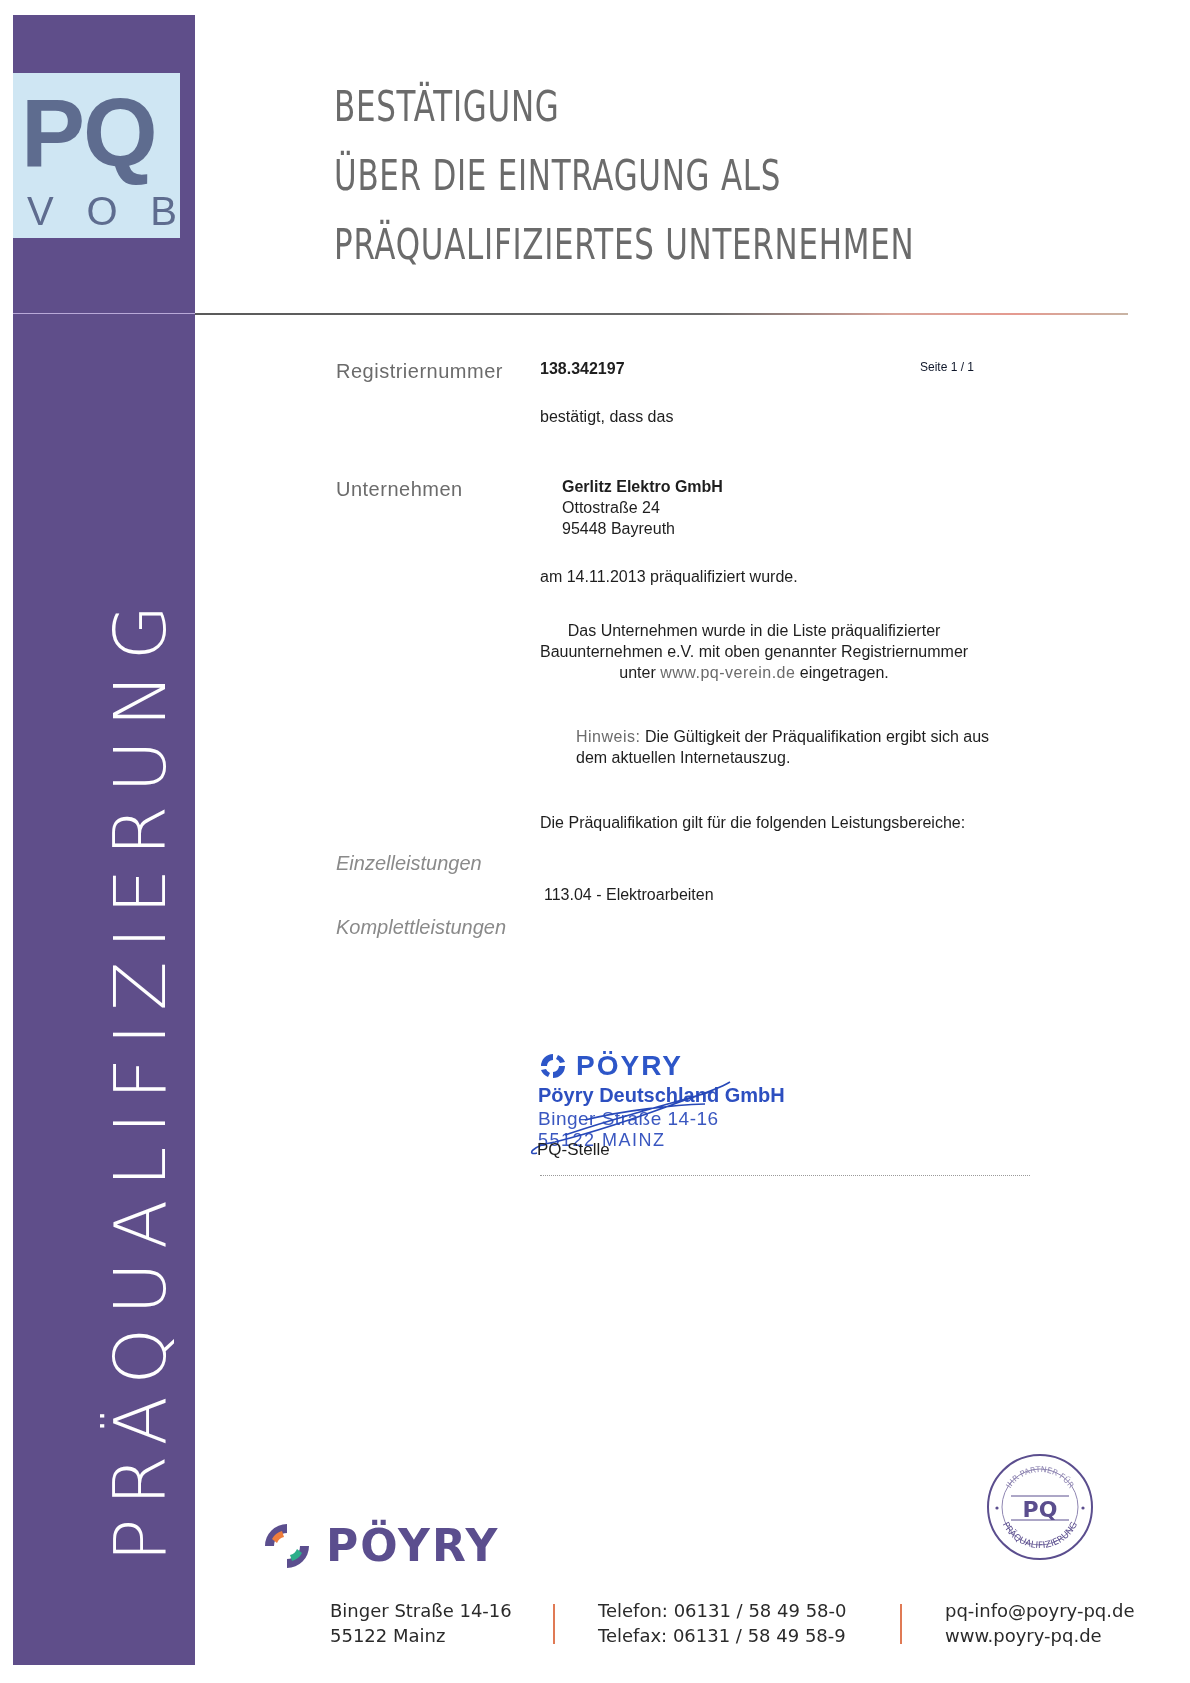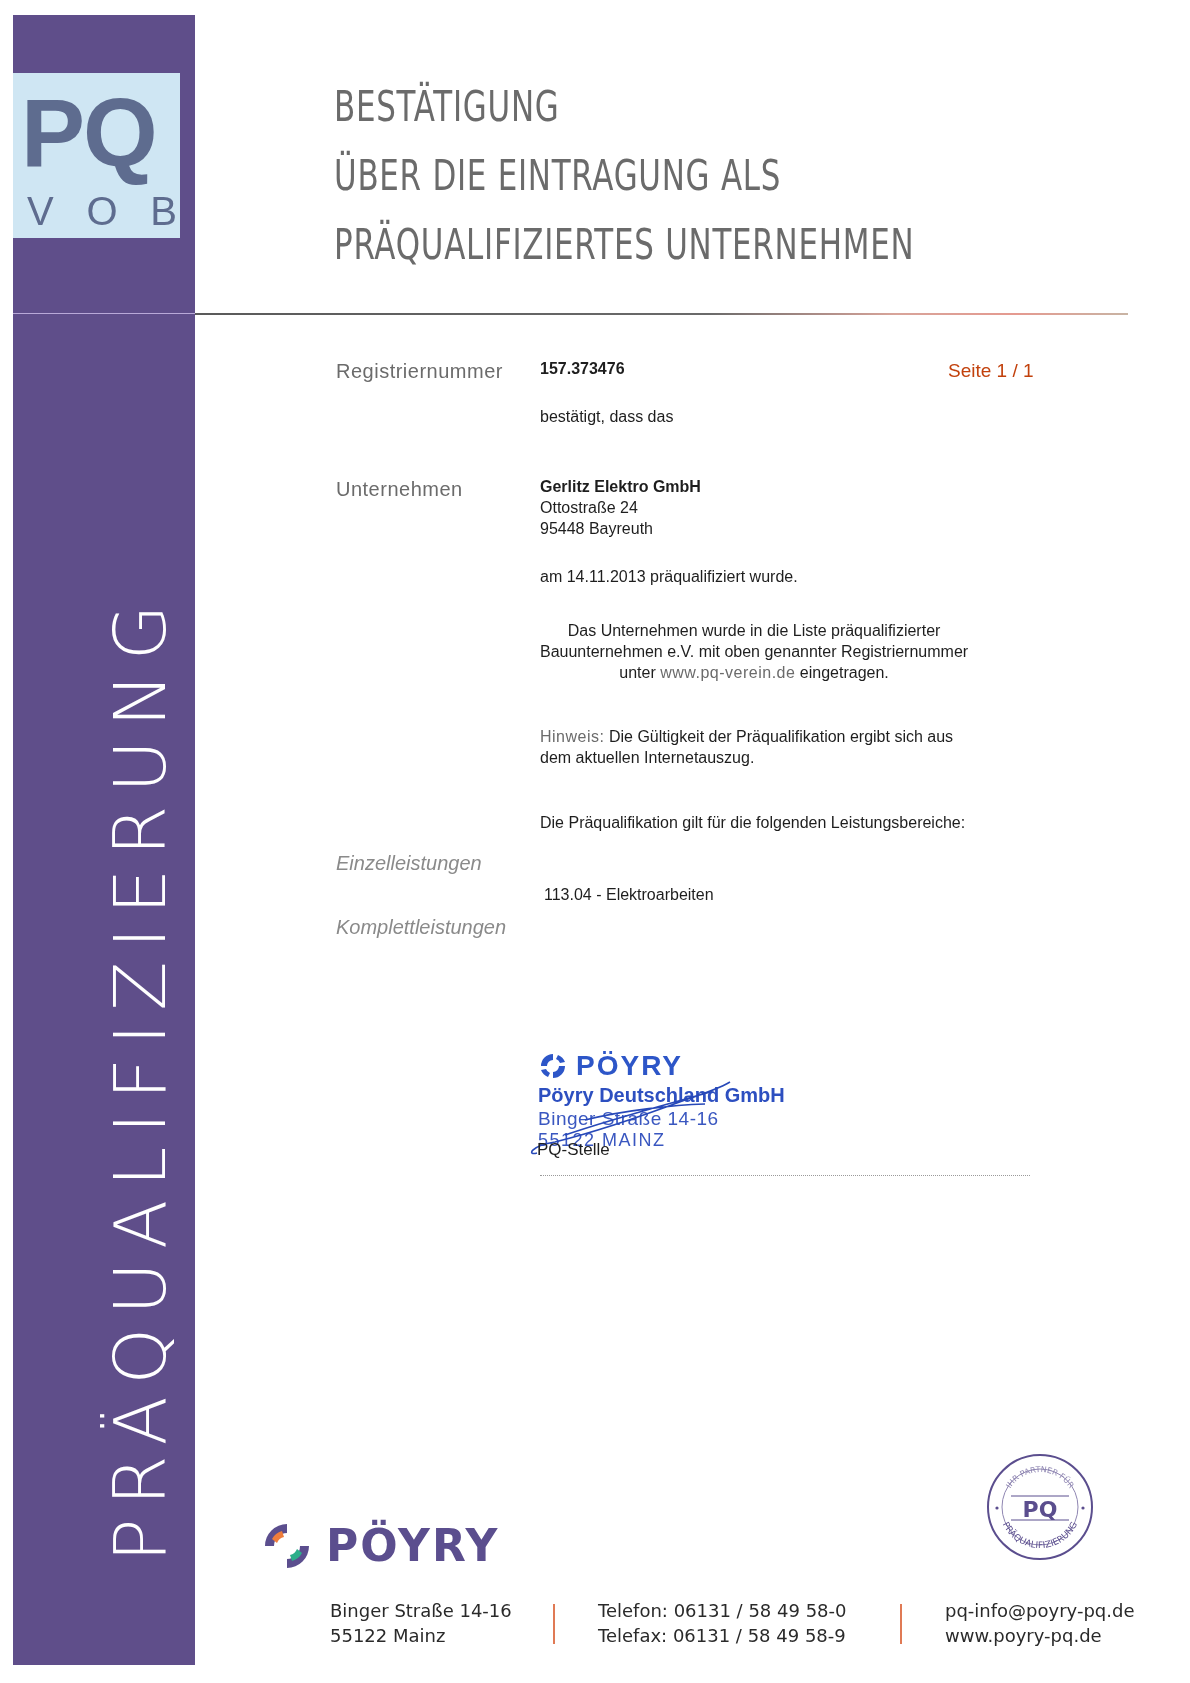--- a/index.html
+++ b/index.html
@@ -13,21 +13,21 @@
   .vertical-text { position:absolute; left:104px; top:1562px; transform-origin:0 0; transform:rotate(-90deg); font-family:"DejaVu Sans", sans-serif; font-weight:200; font-size:72px; line-height:72px; color:#ffffff; letter-spacing:13px; white-space:nowrap; }
 
   .title { position:absolute; left:334px; top:72px; font-family:"DejaVu Sans", sans-serif; font-size:43px; line-height:69px; color:#6b6b6b; transform:scaleX(0.72); transform-origin:0 0; white-space:nowrap; letter-spacing:1px; }
   .title div { white-space:nowrap; }
   .header-rule { position:absolute; left:195px; top:313px; width:933px; height:2px; background:linear-gradient(90deg,#5a5a5a 0%,#6a6a6a 55%,#d8a49a 75%,#e59a90 88%,#c8b4a4 100%); }
 
   .label { position:absolute; left:336px; font-size:20px; color:#6b6b6b; letter-spacing:0.5px; }
   .label.italic { font-style:italic; color:#8a8a8a; letter-spacing:0; }
   .value { position:absolute; left:540px; font-size:16px; line-height:21px; color:#1e1e1e; }
   .reg-number { position:absolute; left:540px; top:360px; font-size:16px; font-weight:bold; color:#1e1e1e; }
-  .page-info { position:absolute; left:948px; top:360px; font-size:19px; color:#c2410c; }
+  .page-info { position:absolute; left:920px; top:360px; font-size:12px; color:#0f172a; }
   .muted { color:#6b6b6b; letter-spacing:0.5px; }
 
   .stamp { position:absolute; left:538px; top:1050px; width:260px; height:105px; color:#2748b8; }
   .stamp-logo { position:absolute; left:0; top:0; font-size:28px; font-weight:bold; letter-spacing:2px; color:#2d56c8; display:flex; align-items:center; gap:8px; }
   .stamp-line1 { position:absolute; left:0; top:34px; font-size:20px; font-weight:bold; color:#2d4fc0; white-space:nowrap; }
   .stamp-line2 { position:absolute; left:0; top:58px; font-size:19px; color:#3a57c0; white-space:nowrap; letter-spacing:0.5px; }
   .stamp-line3 { position:absolute; left:0; top:80px; font-size:18px; color:#3a57c0; white-space:nowrap; letter-spacing:1.5px; }
   .signature { position:absolute; left:525px; top:1060px; width:220px; height:100px; }
   .sig-rule { position:absolute; left:540px; top:1175px; width:490px; height:1px; border-top:1px dotted #9a9a9a; }
   .sig-label { position:absolute; left:537px; top:1140px; font-size:17px; color:#1e1e1e; }
@@ -55,47 +55,47 @@
 <div class="vertical-text">PRÄQUALIFIZIERUNG</div>
 
 <div class="title">
   <div>BESTÄTIGUNG</div>
   <div>ÜBER DIE EINTRAGUNG ALS</div>
   <div>PRÄQUALIFIZIERTES UNTERNEHMEN</div>
 </div>
 <div class="header-rule"></div>
 
 <div class="label" style="top:360px;">Registriernummer</div>
-<div class="reg-number">157.373476</div>
+<div class="reg-number">138.342197</div>
 <div class="page-info">Seite 1 / 1</div>
 
 <div class="value" style="top:406px;">
   <div>bestätigt, dass das</div>
 </div>
 
 <div class="label" style="top:478px;">Unternehmen</div>
-<div class="value" style="top:476px;">
+<div class="value" style="top:476px;margin-left:22px;">
   <div style="font-weight:bold;">Gerlitz Elektro GmbH</div>
   <div>Ottostraße 24</div>
   <div>95448 Bayreuth</div>
 </div>
 
 <div class="value" style="top:566px;">am 14.11.2013 präqualifiziert wurde.</div>
 
 <div class="value" style="top:620px;text-align:center;">
   <div>Das Unternehmen wurde in die Liste präqualifizierter</div>
   <div>Bauunternehmen e.V. mit oben genannter Registriernummer</div>
   <div>
     <span>unter</span>
     <span class="muted">www.pq-verein.de</span>
     <span>eingetragen.</span>
   </div>
 </div>
 
-<div class="value" style="top:726px;">
+<div class="value" style="top:726px;margin-left:36px;">
   <div>
     <span class="muted">Hinweis:</span>
     <span>Die Gültigkeit der Präqualifikation ergibt sich aus</span>
   </div>
   <div>dem aktuellen Internetauszug.</div>
 </div>
 
 <div class="value" style="top:812px;">Die Präqualifikation gilt für die folgenden Leistungsbereiche:</div>
 <div class="label italic" style="top:852px;">Einzelleistungen</div>
 <div class="value" style="top:884px; left:535px;margin-left:9px;">113.04 - Elektroarbeiten</div>

